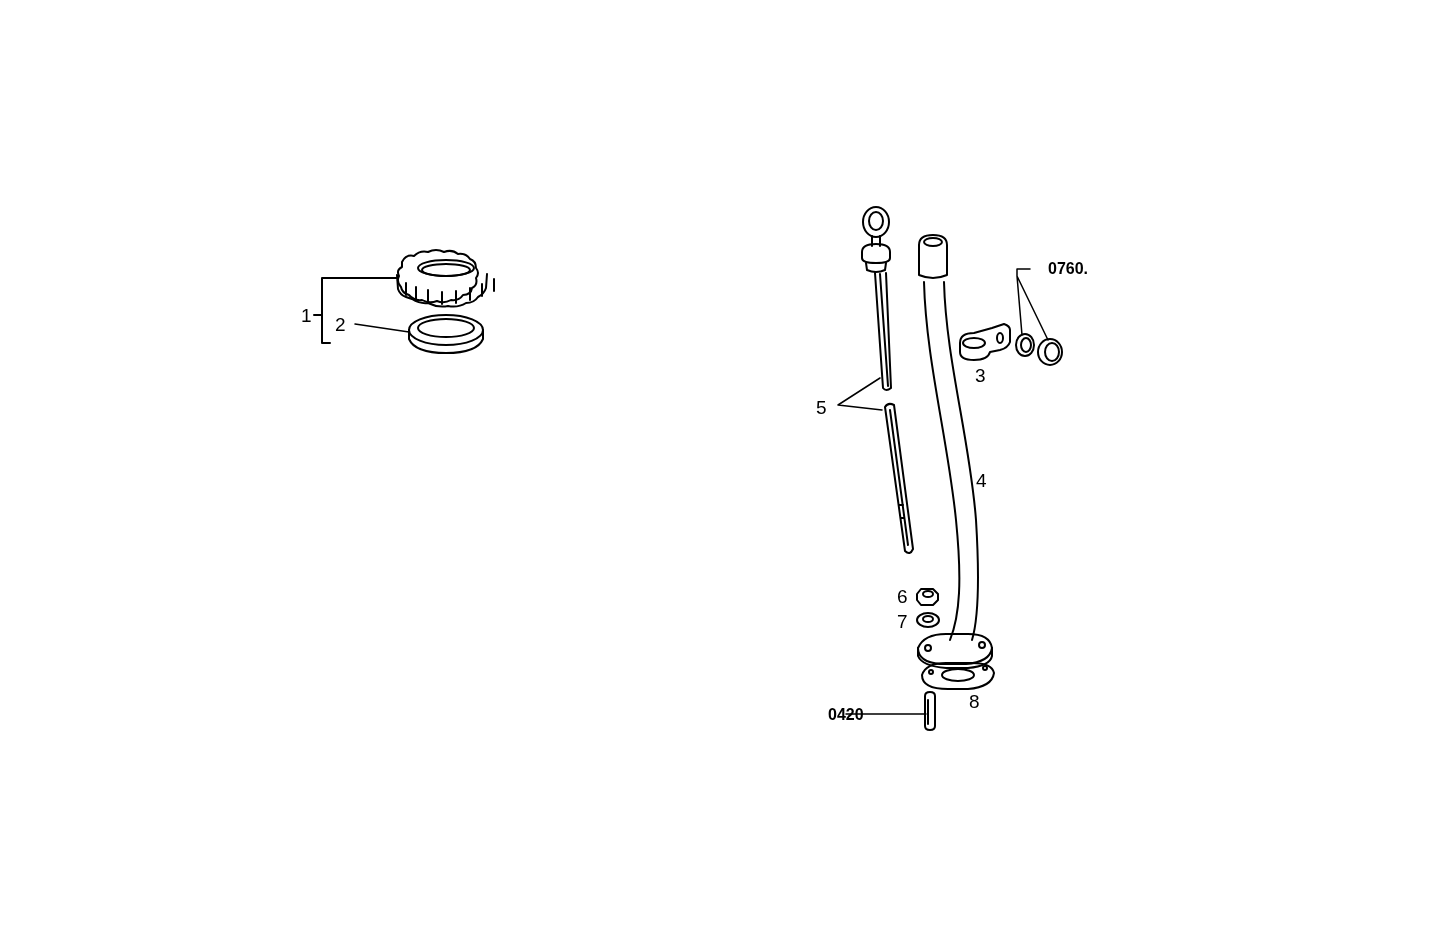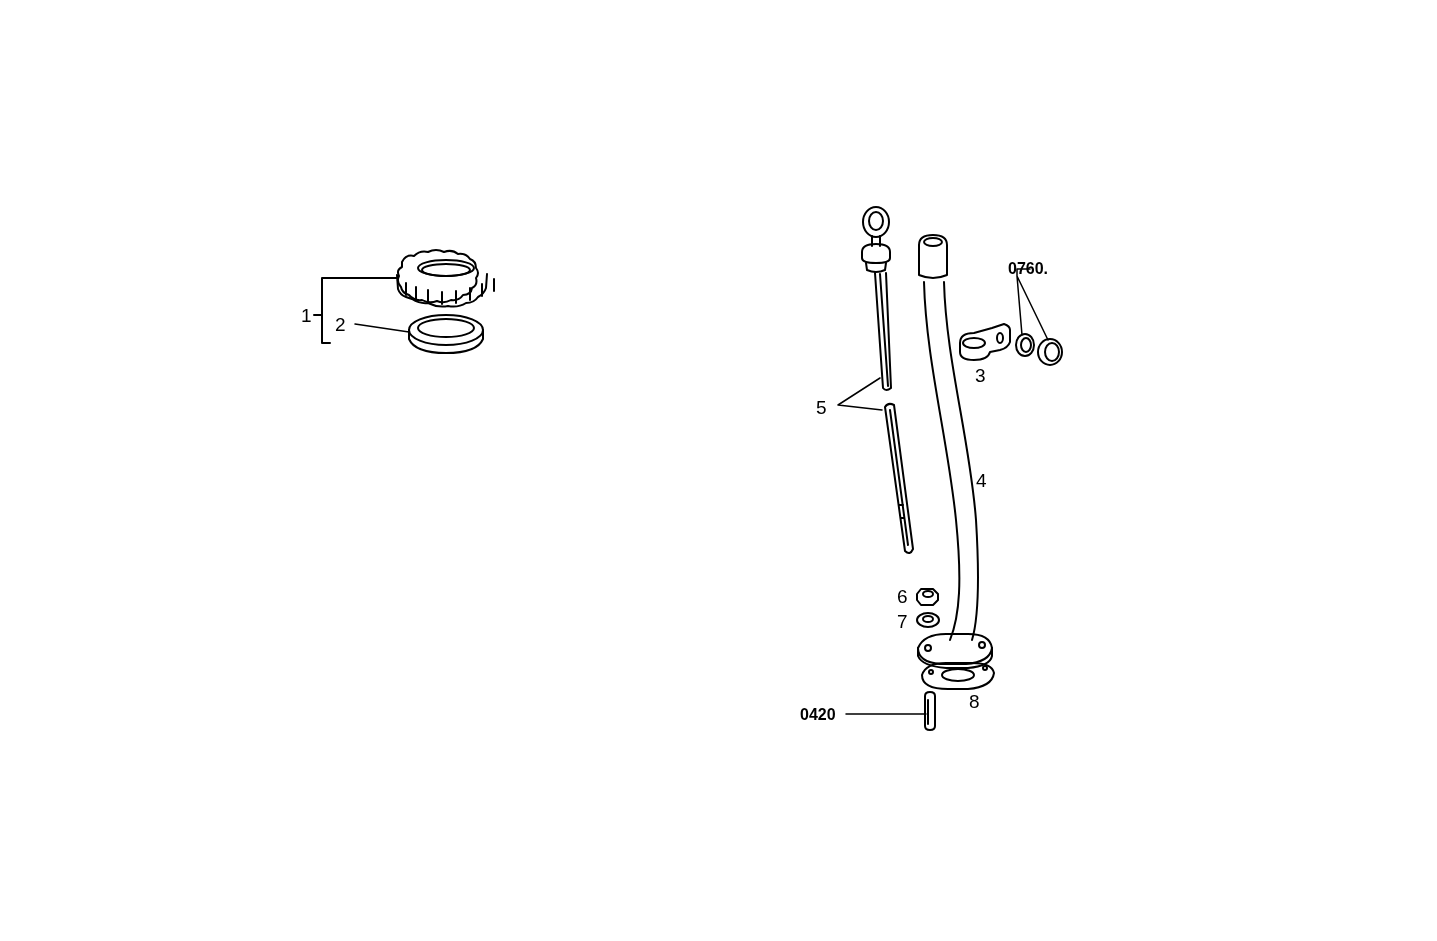--- a/index.html
+++ b/index.html
@@ -119,15 +119,15 @@
   </svg>
 
   <span class="lbl" style="left:301px;top:306px;">1</span>
   <span class="lbl" style="left:335px;top:315px;">2</span>
   <span class="lbl" style="left:975px;top:366px;">3</span>
   <span class="lbl" style="left:976px;top:471px;">4</span>
   <span class="lbl" style="left:816px;top:398px;">5</span>
   <span class="lbl" style="left:897px;top:587px;">6</span>
   <span class="lbl" style="left:897px;top:612px;">7</span>
   <span class="lbl" style="left:969px;top:692px;">8</span>
-  <span class="lbl bold" style="left:1008px;top:261px;">0760.</span>
-  <span class="lbl bold" style="left:800px;top:707px;">0420</span>
+  <span class="lbl bold" style="left:1048px;top:261px;">0760.</span>
+  <span class="lbl bold" style="left:828px;top:707px;">0420</span>
 </div>
 
 </body></html>

